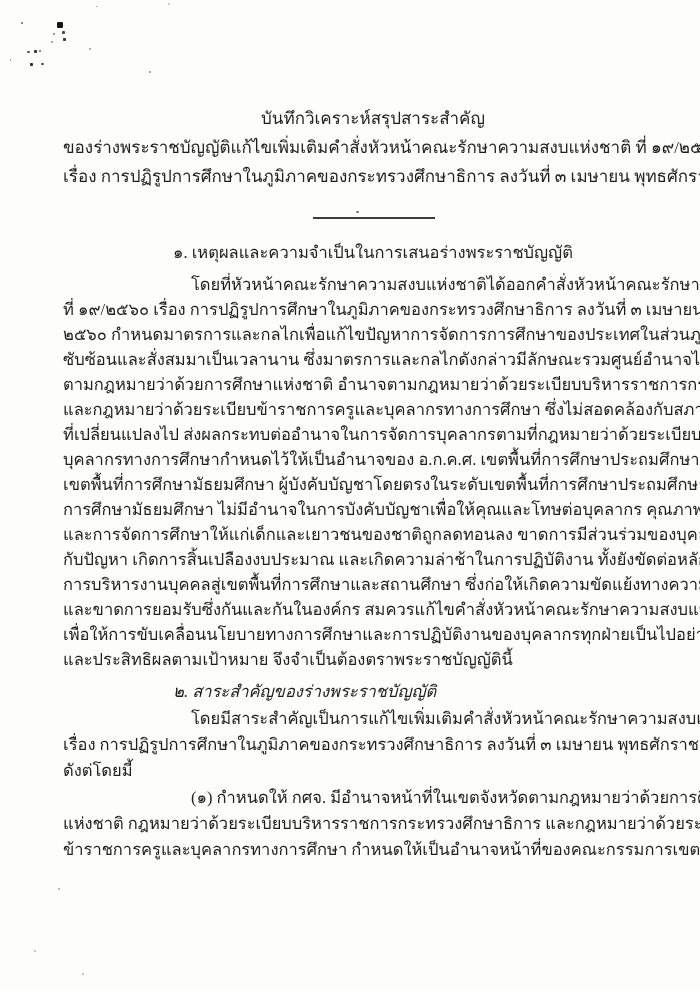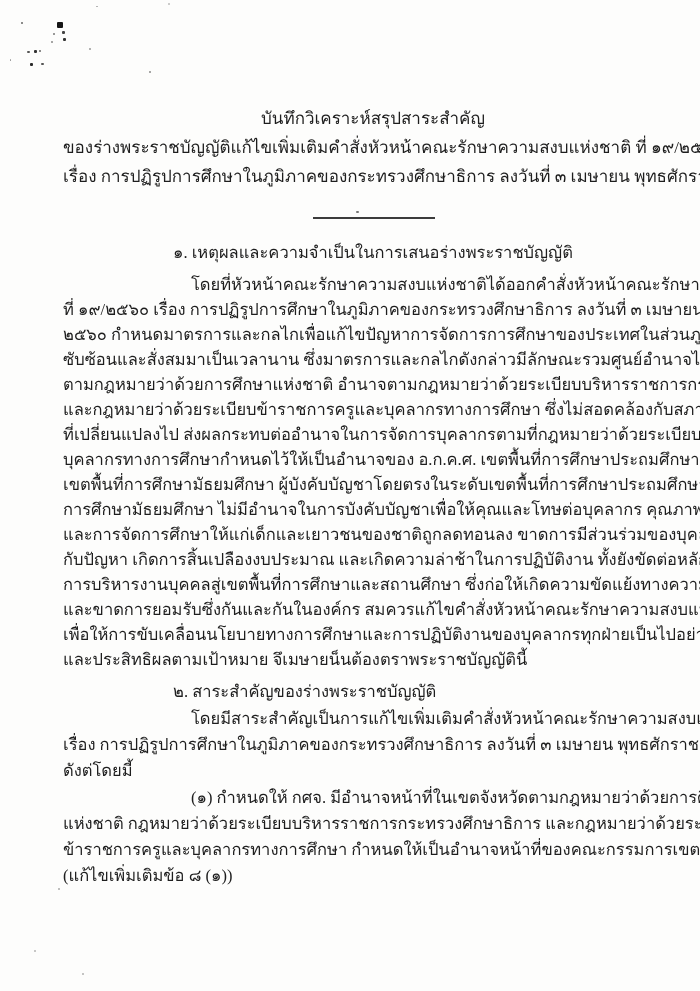--- a/index.html
+++ b/index.html
@@ -43,21 +43,21 @@
     position: absolute;
     left: 63px;
     width: 600px;
     padding-left: 110px;
     font-size: 16.5px;
     line-height: 22px;
     white-space: nowrap;
     box-sizing: border-box;
   }
   .h1 { top: 242px; }
-  .h2 { top: 681px; }
+  .h2 { top: 681px; font-style: italic; }
   .para {
     position: absolute;
     left: 63px;
     width: 600px;
     font-size: 16.5px;
     white-space: nowrap;
   }
   .para .line { height: 25px; line-height: 25px; }
   .para .line:first-child { text-indent: 128px; }
   .p1 { top: 272px; }
@@ -114,29 +114,28 @@
       <div class="line">และกฎหมายว่าด้วยระเบียบข้าราชการครูและบุคลากรทางการศึกษา ซึ่งไม่สอดคล้องกับสภาวการณ์ปัจจุบัน</div>
       <div class="line">ที่เปลี่ยนแปลงไป ส่งผลกระทบต่ออำนาจในการจัดการบุคลากรตามที่กฎหมายว่าด้วยระเบียบข้าราชการครูและ</div>
       <div class="line">บุคลากรทางการศึกษากำหนดไว้ให้เป็นอำนาจของ อ.ก.ค.ศ. เขตพื้นที่การศึกษาประถมศึกษา และ อ.ก.ค.ศ.</div>
       <div class="line">เขตพื้นที่การศึกษามัธยมศึกษา ผู้บังคับบัญชาโดยตรงในระดับเขตพื้นที่การศึกษาประถมศึกษา และเขตพื้นที่</div>
       <div class="line">การศึกษามัธยมศึกษา ไม่มีอำนาจในการบังคับบัญชาเพื่อให้คุณและโทษต่อบุคลากร คุณภาพการปฏิบัติงาน</div>
       <div class="line">และการจัดการศึกษาให้แก่เด็กและเยาวชนของชาติถูกลดทอนลง ขาดการมีส่วนร่วมของบุคลากรที่เกี่ยวข้อง</div>
       <div class="line">กับปัญหา เกิดการสิ้นเปลืองงบประมาณ และเกิดความล่าช้าในการปฏิบัติงาน ทั้งยังขัดต่อหลักการกระจายอำนาจ</div>
       <div class="line">การบริหารงานบุคคลสู่เขตพื้นที่การศึกษาและสถานศึกษา ซึ่งก่อให้เกิดความขัดแย้งทางความคิดอย่างรุนแรง</div>
       <div class="line">และขาดการยอมรับซึ่งกันและกันในองค์กร สมควรแก้ไขคำสั่งหัวหน้าคณะรักษาความสงบแห่งชาติดังกล่าว</div>
       <div class="line">เพื่อให้การขับเคลื่อนนโยบายทางการศึกษาและการปฏิบัติงานของบุคลากรทุกฝ่ายเป็นไปอย่างมีประสิทธิภาพ</div>
-      <div class="line">และประสิทธิผลตามเป้าหมาย จึเมษายน็นต้องตราพระราชบัญญัตินี้</div>
+      <div class="line">และประสิทธิผลตามเป้าหมาย จึงจำเป็นต้องตราพระราชบัญญัตินี้</div>
     </div>
 
   <div class="sec-heading h2">๒. สาระสำคัญของร่างพระราชบัญญัติ</div>
   <div class="para p2">
       <div class="line">โดยมีสาระสำคัญเป็นการแก้ไขเพิ่มเติมคำสั่งหัวหน้าคณะรักษาความสงบแห่งชาติ ที่ ๑๙/๒๕๖๐</div>
       <div class="line">เรื่อง การปฏิรูปการศึกษาในภูมิภาคของกระทรวงศึกษาธิการ ลงวันที่ ๓ เมษายน พุทธศักราช ๒๕๖๐</div>
       <div class="line">ดังต่โดยมี้</div>
     </div>
   <div class="para p3">
       <div class="line">(๑) กำหนดให้ กศจ. มีอำนาจหน้าที่ในเขตจังหวัดตามกฎหมายว่าด้วยการศึกษา</div>
       <div class="line">แห่งชาติ กฎหมายว่าด้วยระเบียบบริหารราชการกระทรวงศึกษาธิการ และกฎหมายว่าด้วยระเบียบ</div>
       <div class="line">ข้าราชการครูและบุคลากรทางการศึกษา กำหนดให้เป็นอำนาจหน้าที่ของคณะกรรมการเขตพื้นที่การศึกษา</div>
-      <div class="line">(แก้ไขเพิ่มเติมข้อ ๘ (๑))</div>
     </div>
 
 </div>
 
 </body></html>

